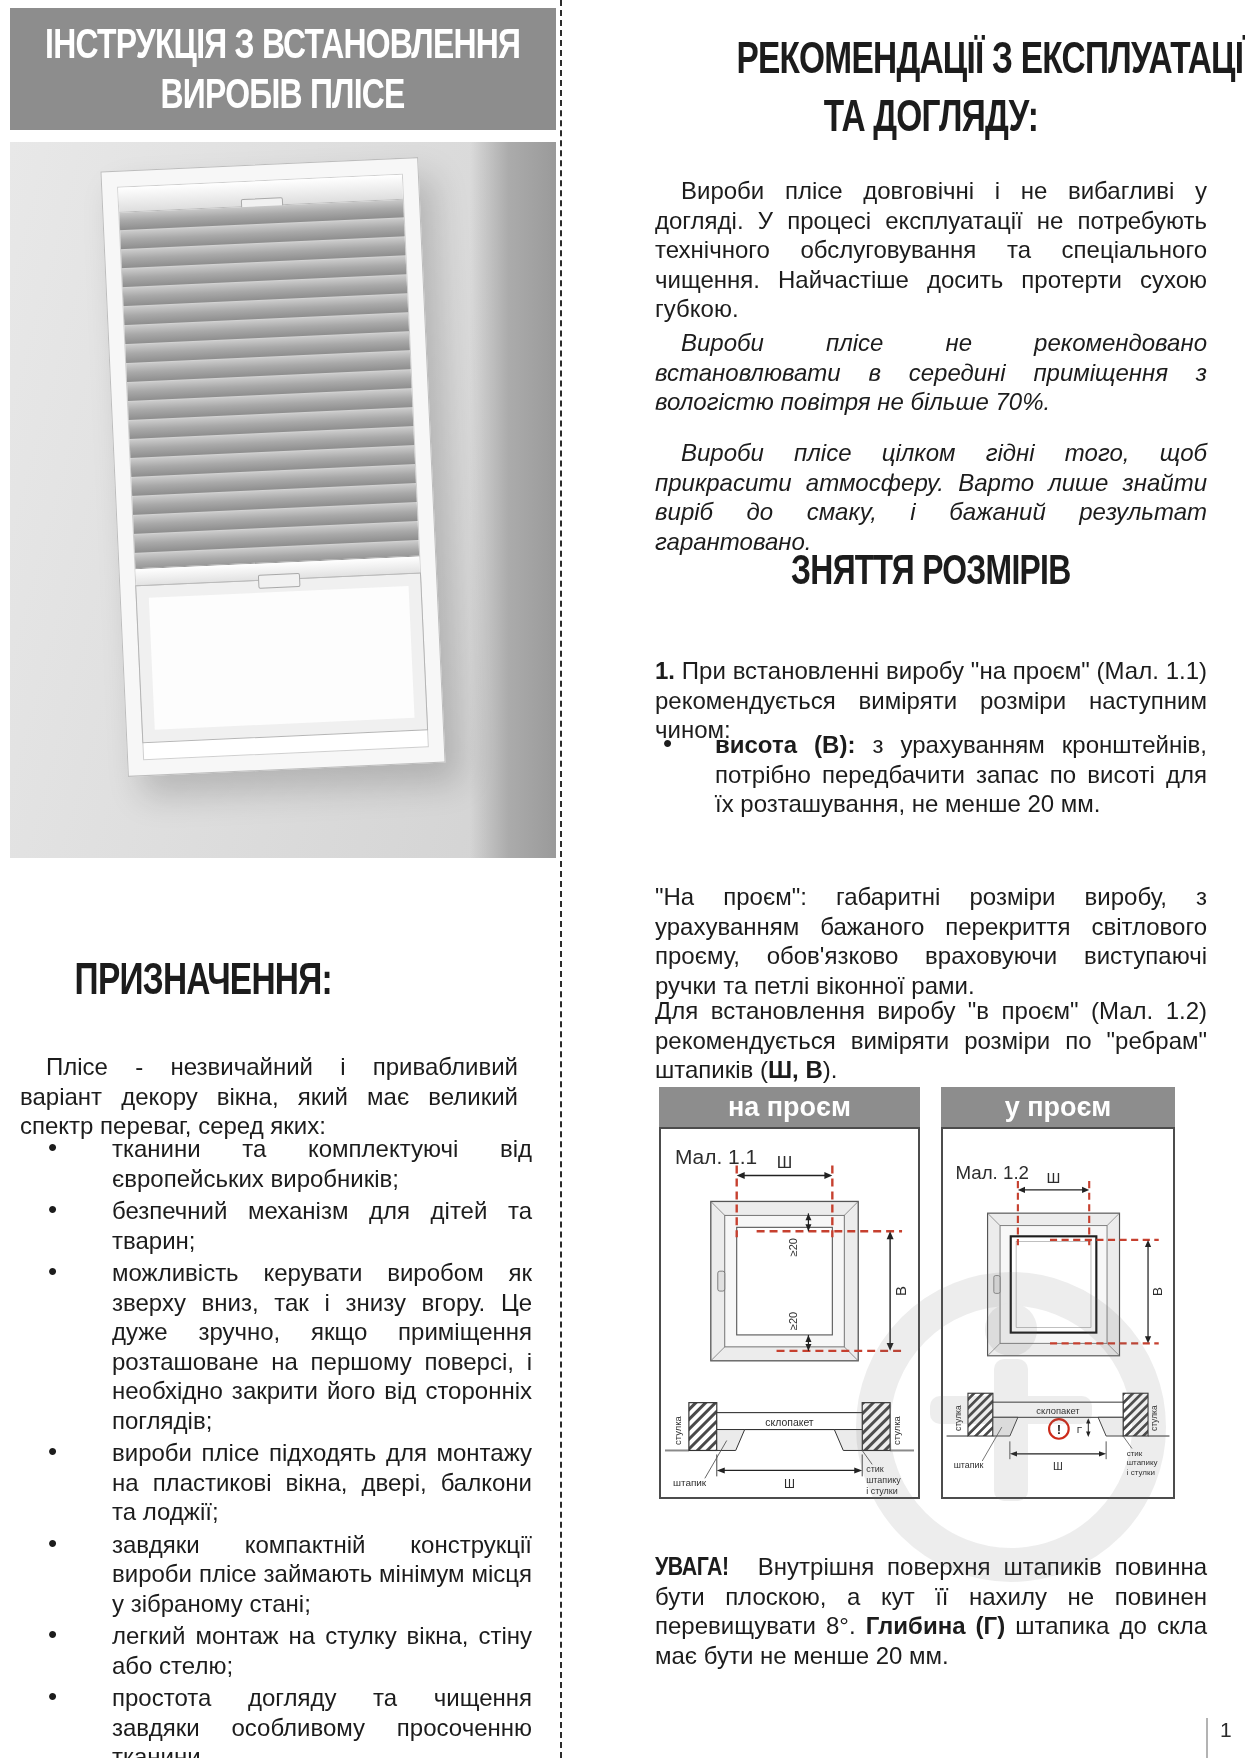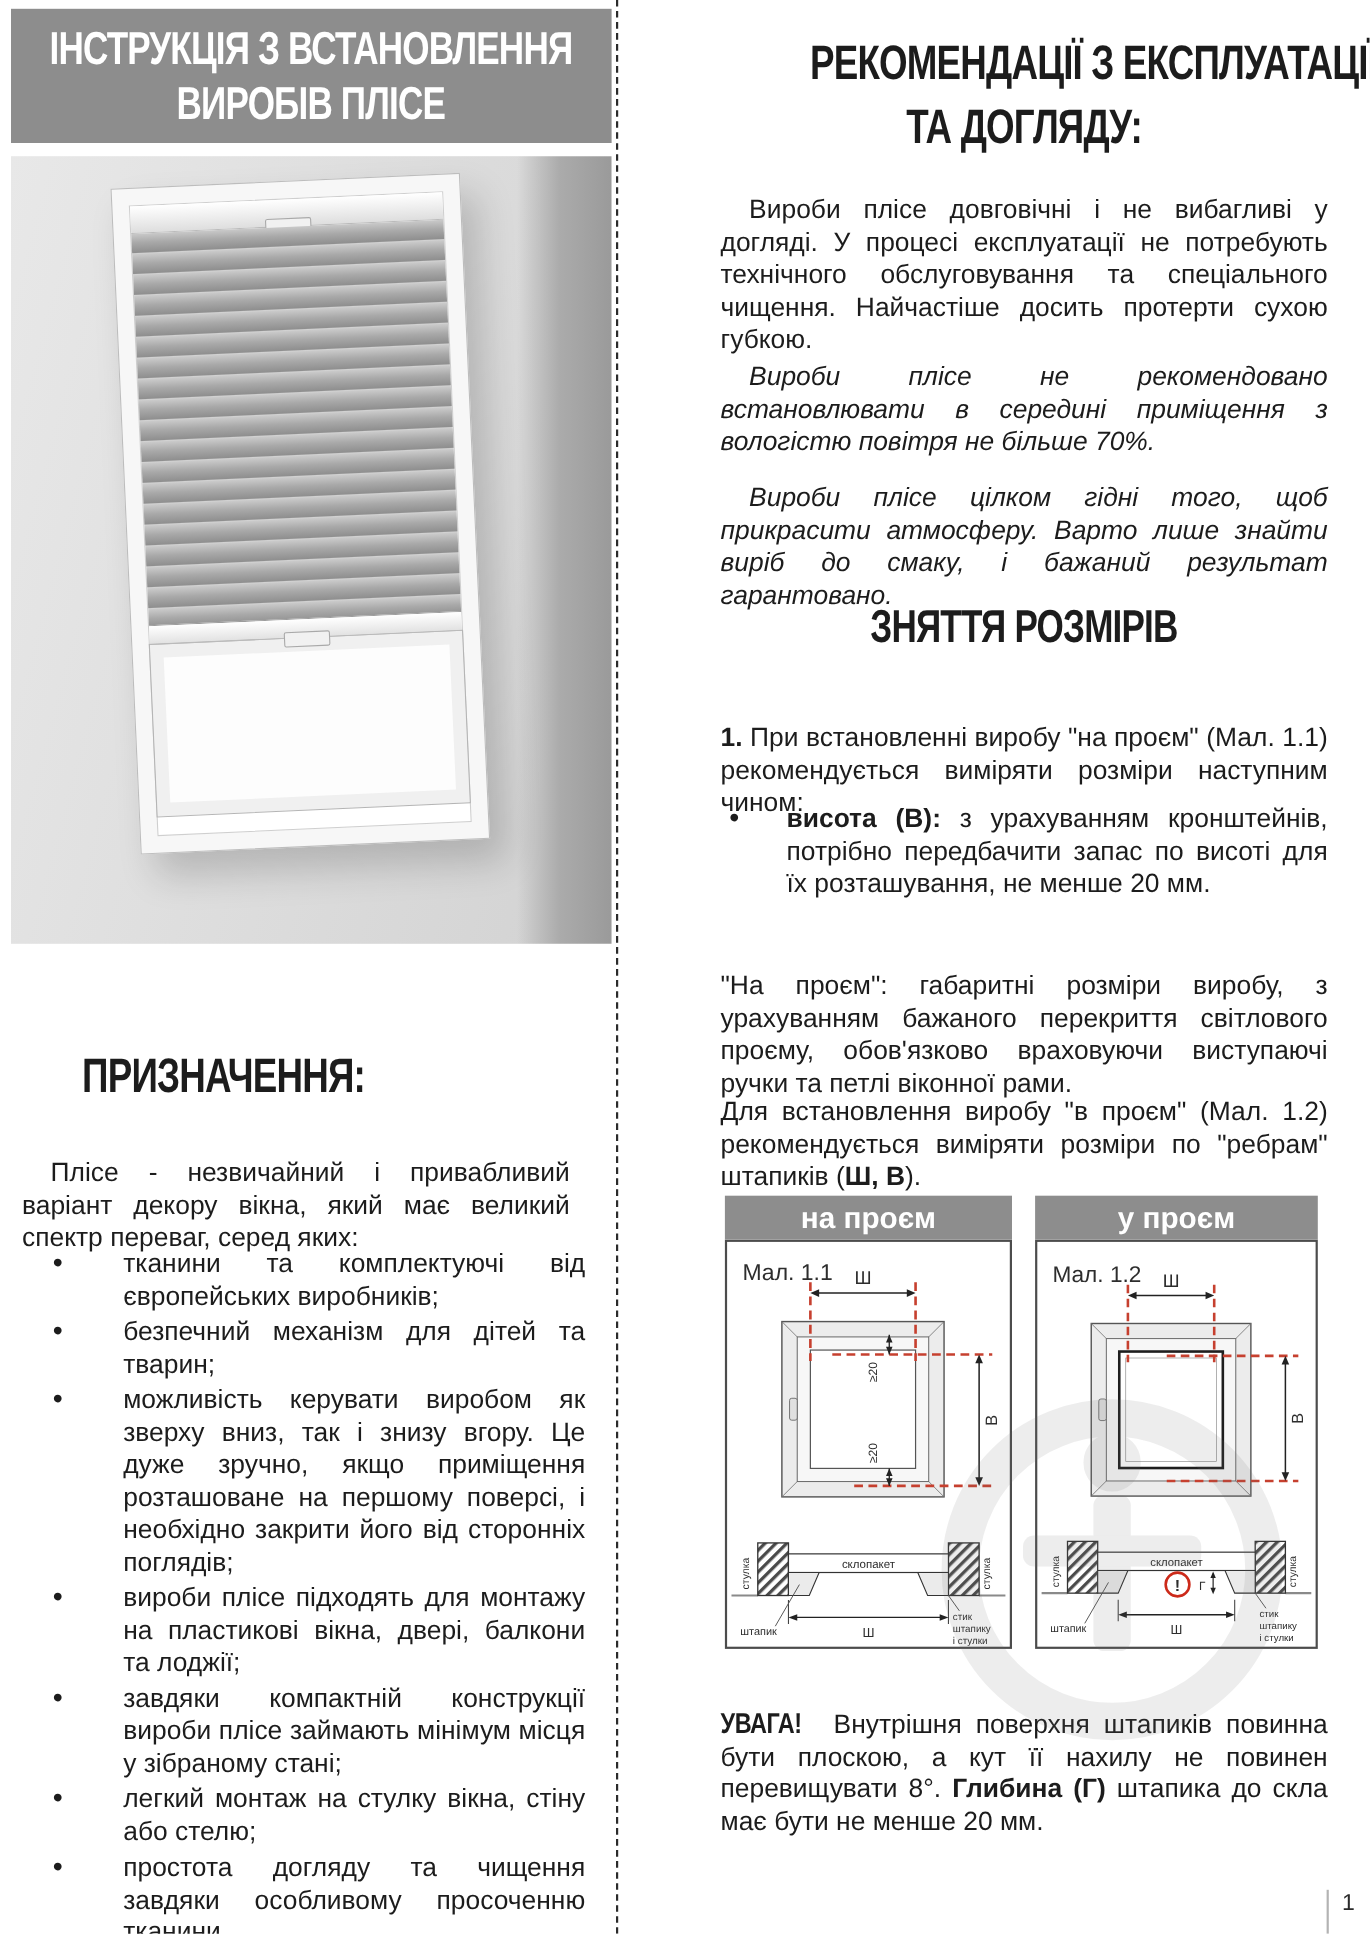--- a/index.html
+++ b/index.html
@@ -67,21 +67,21 @@
   .mheading{left:655px;top:546px;width:552px;text-align:center;}
   .mheading .cond{font-size:42px;}
   .step1{left:655px;top:632px;width:552px;}
   .mlist{left:655px;top:730px;width:552px;}
   .p-on{left:655px;top:858px;width:552px;}
   .p-in{left:655px;top:972px;width:552px;}
 
   
   .panel{position:absolute;top:1087px;}
   .panelL{left:659px;width:261px;border-radius:21px;}
-  .panelR{left:941px;width:257px;}
+  .panelR{left:941px;width:234px;}
   .panel-h{height:40px;background:#8d8d8d;color:#fff;display:flex;align-items:center;
            justify-content:center;font-weight:700;font-size:27px;}
   .panel-b{height:372px;border:2px solid #4c4c4c;background:#fff;box-sizing:border-box;}
   .panel-b svg{display:block;width:100%;height:100%;}
   svg text{font-family:"Liberation Sans",sans-serif;fill:#2d2d2d;}
 
   
   .attention{left:655px;top:1528px;width:552px;}
   .att-label{display:inline-block;font-weight:700;transform:scaleX(0.82);
              transform-origin:0 50%;letter-spacing:-0.5px;font-size:26px;}

